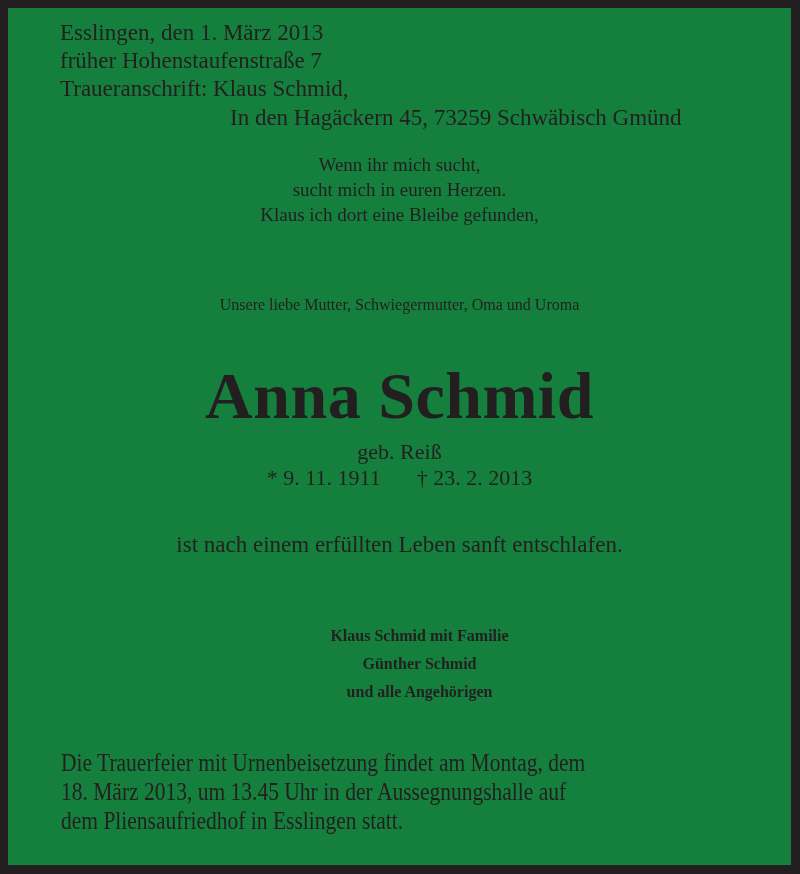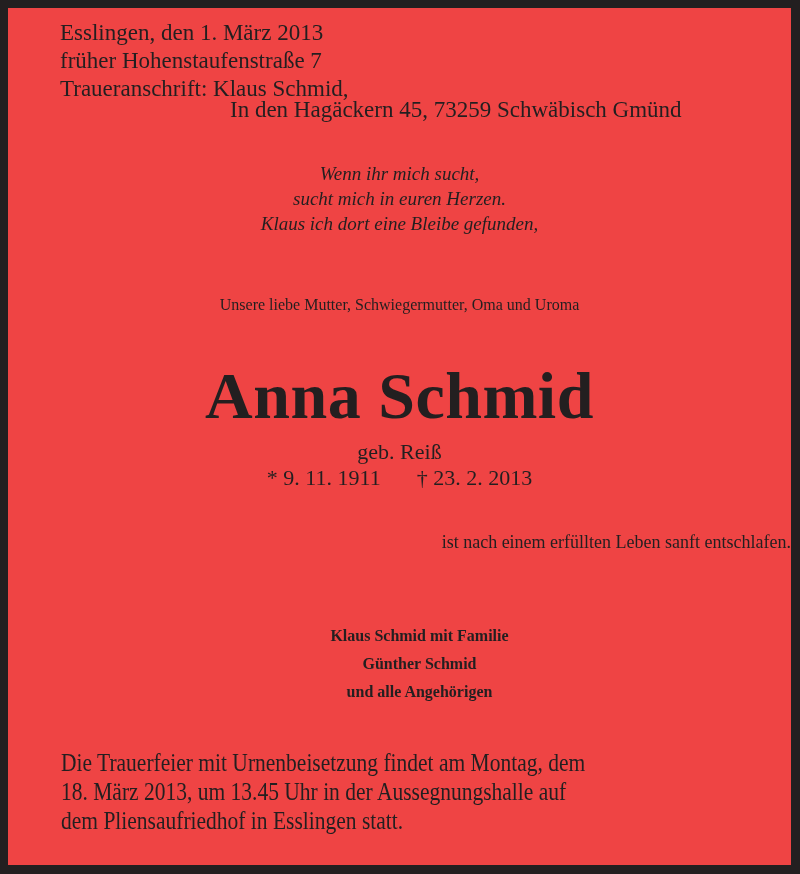--- a/index.html
+++ b/index.html
@@ -1,40 +1,40 @@
 <!DOCTYPE html>
 <html><head>
 <meta charset="utf-8">
 <style>
   html, body { margin: 0; padding: 0; }
   body { width: 800px; height: 874px; background: #231f20; overflow: hidden; }
   .card {
     position: absolute; left: 8px; top: 8px; width: 783px; height: 857px;
-    background: #ef4444; color: #231f20;
+    background: #15803d; color: #231f20;
     font-family: "Liberation Serif", "DejaVu Serif", serif;
   }
   .line { position: absolute; white-space: nowrap; }
   .hdr { font-size: 23px; left: 52px; }
   .center { left: 0; width: 783px; text-align: center; }
-  .poem { font-style: italic; font-size: 19px; margin-top: 9px; }
+  .poem { font-size: 19px; }
   .intro { font-size: 16px; }
   .name { font-weight: bold; font-size: 66px; letter-spacing: 0.5px; text-align: center; }
   .sub { font-size: 22px; }
-  .body { font-size: 18px; text-align: right; }
+  .body { font-size: 23px; }
   .bold { font-weight: bold; font-size: 16px; padding-left: 20px; }
   .foot { font-size: 25px; left: 53px; transform: scaleX(0.86); transform-origin: left top; }
 </style>
 </head>
 <body>
 
 <div class="card">
   <div class="line hdr" style="top:12px">Esslingen, den 1. März 2013</div>
   <div class="line hdr" style="top:40px">früher Hohenstaufenstraße 7</div>
   <div class="line hdr" style="top:68px">Traueranschrift: Klaus Schmid,</div>
-  <div class="line hdr" style="top:89px; left:222px">In den Hagäckern 45, 73259 Schwäbisch Gmünd</div>
+  <div class="line hdr" style="top:97px; left:222px">In den Hagäckern 45, 73259 Schwäbisch Gmünd</div>
 
   <div class="line center poem" style="top:146px">Wenn ihr mich sucht,</div>
   <div class="line center poem" style="top:171px">sucht mich in euren Herzen.</div>
   <div class="line center poem" style="top:196px">Klaus ich dort eine Bleibe gefunden,</div>
 
   <div class="line center intro" style="top:288px">Unsere liebe Mutter, Schwiegermutter, Oma und Uroma</div>
 
   <div class="line center name" style="top:350px">Anna Schmid</div>
   <div class="line center sub" style="top:431px">geb. Reiß</div>
   <div class="line center sub" style="top:457px">

